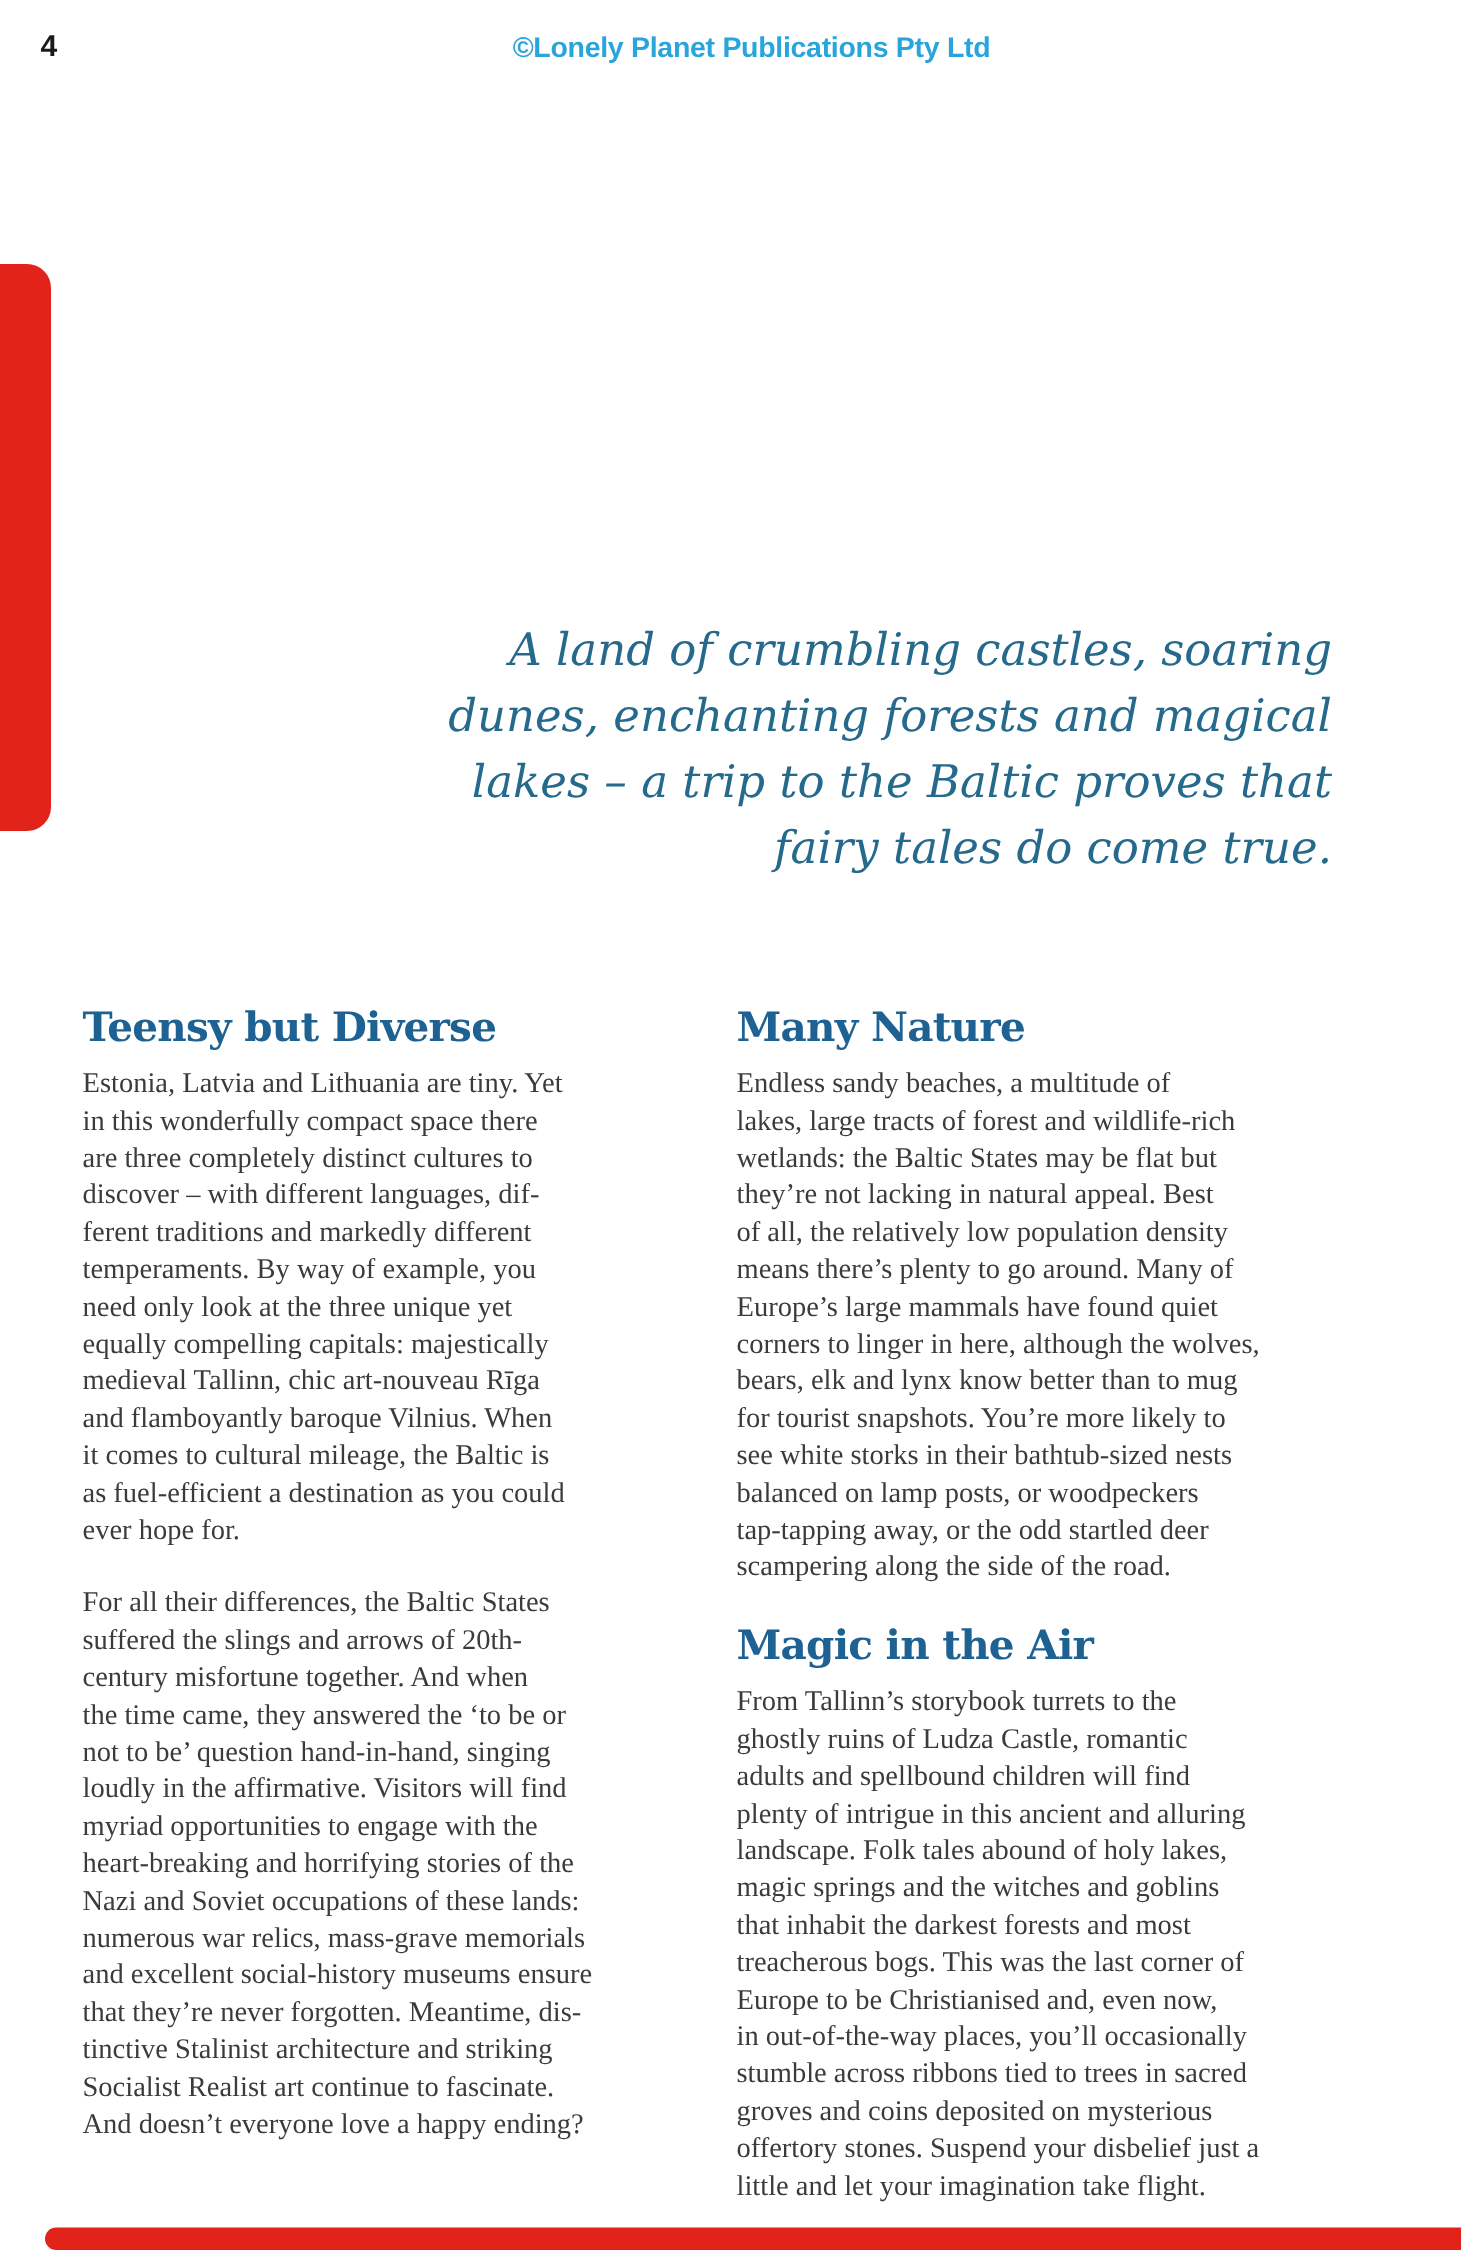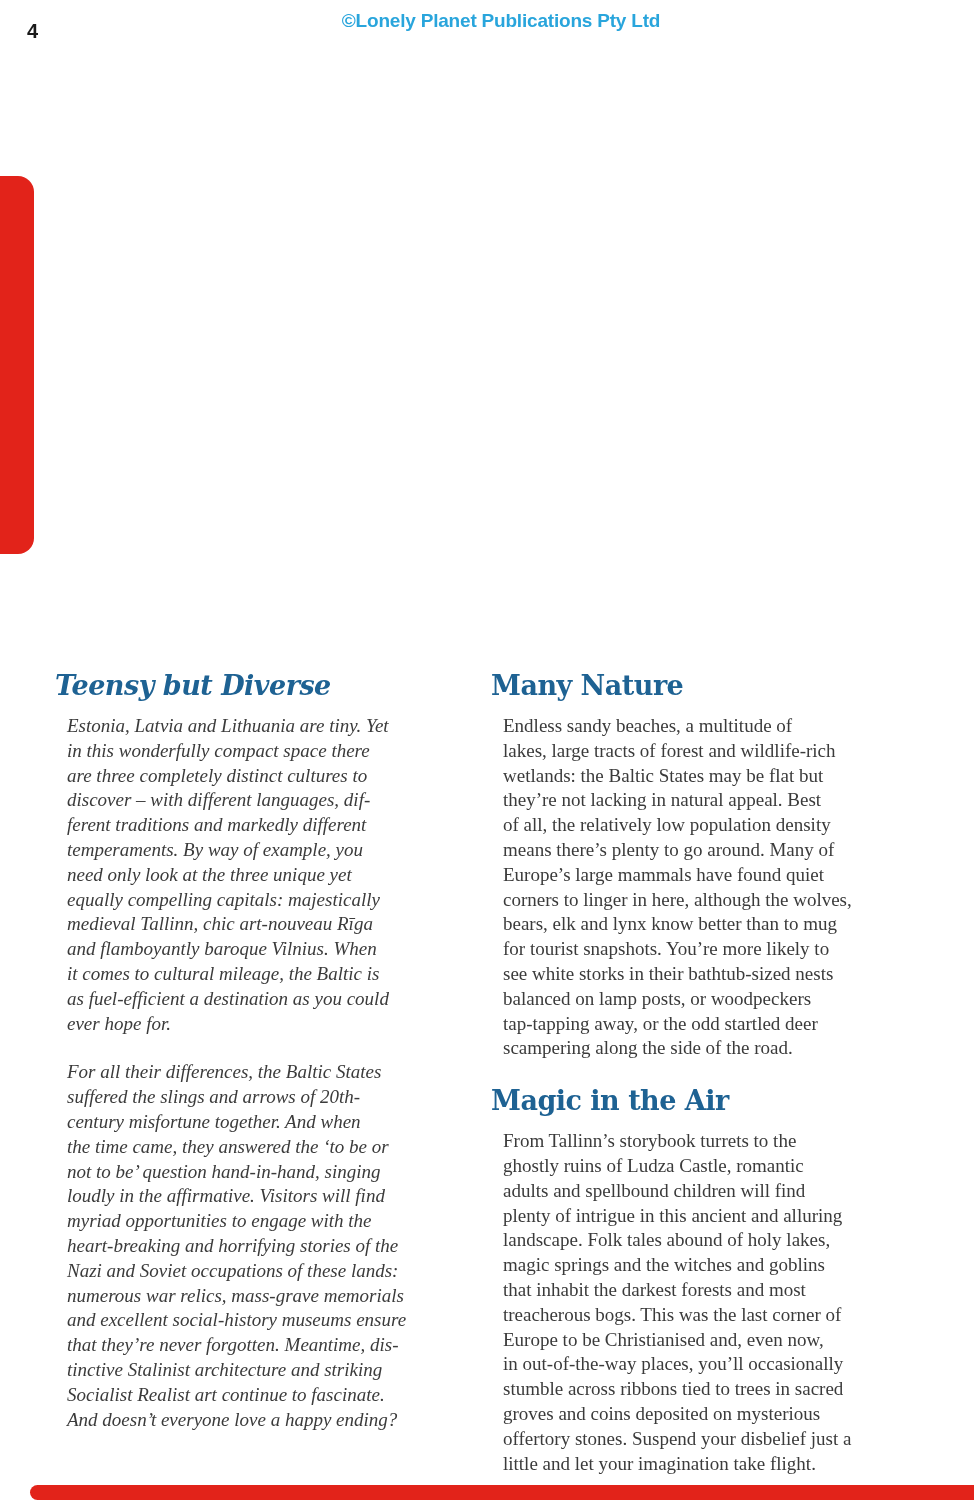--- a/index.html
+++ b/index.html
@@ -23,21 +23,21 @@
     background:#ffffff;
     overflow:hidden;
   }
   .page-number{
     position:absolute;top:20px;left:27px;
     font-family:"Liberation Sans", sans-serif;
     font-weight:bold;font-size:20px;
     color:var(--page-number-color,#1a1a1a);
   }
   .copyright{
-    position:absolute;top:10px;left:0;width:100%;
+    position:absolute;top:22px;left:0;width:100%;
     text-align:center;
     font-family:"Liberation Sans", sans-serif;
     font-weight:bold;font-size:19px;letter-spacing:-0.2px;
     color:var(--copyright-blue,#29a5dc);
     padding-left:28px;
   }
   .left-bar{
     position:absolute;left:0;top:176px;
     width:34px;height:378px;
     background:var(--brand-red,#e2231a);
@@ -68,50 +68,54 @@
     color:var(--subtitle-blue,#25698c);
     white-space:pre-line;
   }
   .columns{
     position:absolute;left:55px;top:670px;
     width:872px;
     display:flex;
     gap:36px;
   }
   .column{flex:0 0 auto;}
-  .column.left{width:400px;font-style:italic;}
+  .column.left{width:400px;}
   .column.right{width:430px;}
   .column section + section{margin-top:24px;}
   .column h2{
     margin:0 0 9px 0;
     font-family:"DejaVu Serif", serif;
     font-weight:bold;
     font-size:27px;line-height:32px;
     letter-spacing:-0.5px;
     color:var(--heading-blue,#1e6293);
   }
   .column p{
-    margin:12px;
+    margin:0;
     font-size:19px;line-height:24.8px;
     color:var(--body-text,#3b3b3b);
     white-space:pre;
   }
 </style>
 </head>
 <body>
 
 <div class="page">
 
   <div class="page-number">4</div>
 
   <div class="copyright">©Lonely Planet Publications Pty Ltd</div>
 
   <div class="left-bar"></div>
 
 
+  <p class="subtitle">A land of crumbling castles, soaring
+dunes, enchanting forests and magical
+lakes – a trip to the Baltic proves that
+fairy tales do come true.</p>
 
   <div class="columns">
 
     <div class="column left">
       <section>
         <h2>Teensy but Diverse</h2>
         <p>Estonia, Latvia and Lithuania are tiny. Yet
 in this wonderfully compact space there
 are three completely distinct cultures to
 discover – with different languages, dif-

